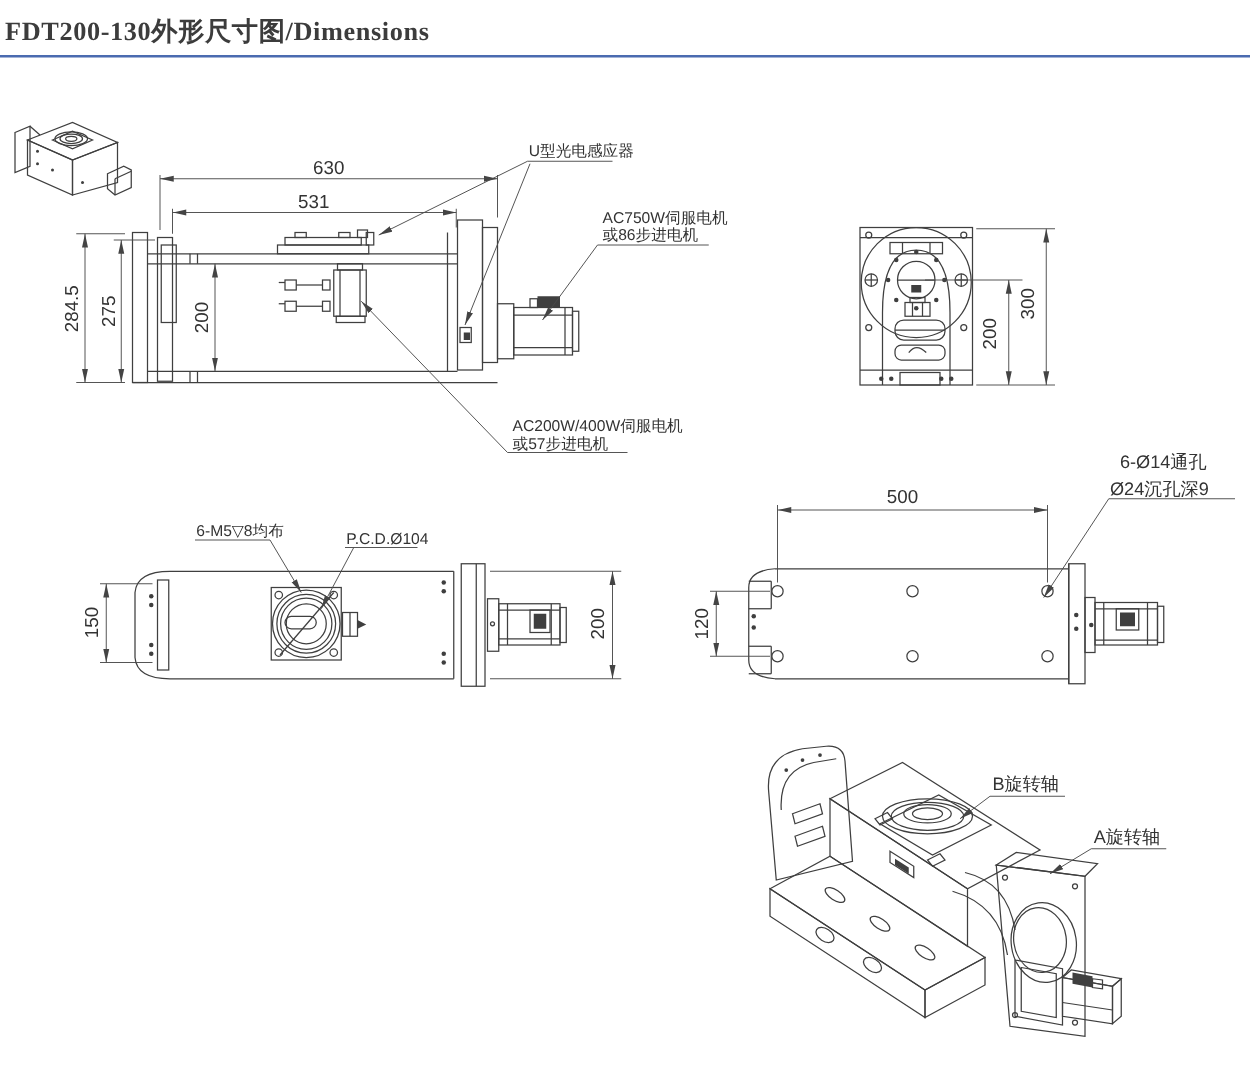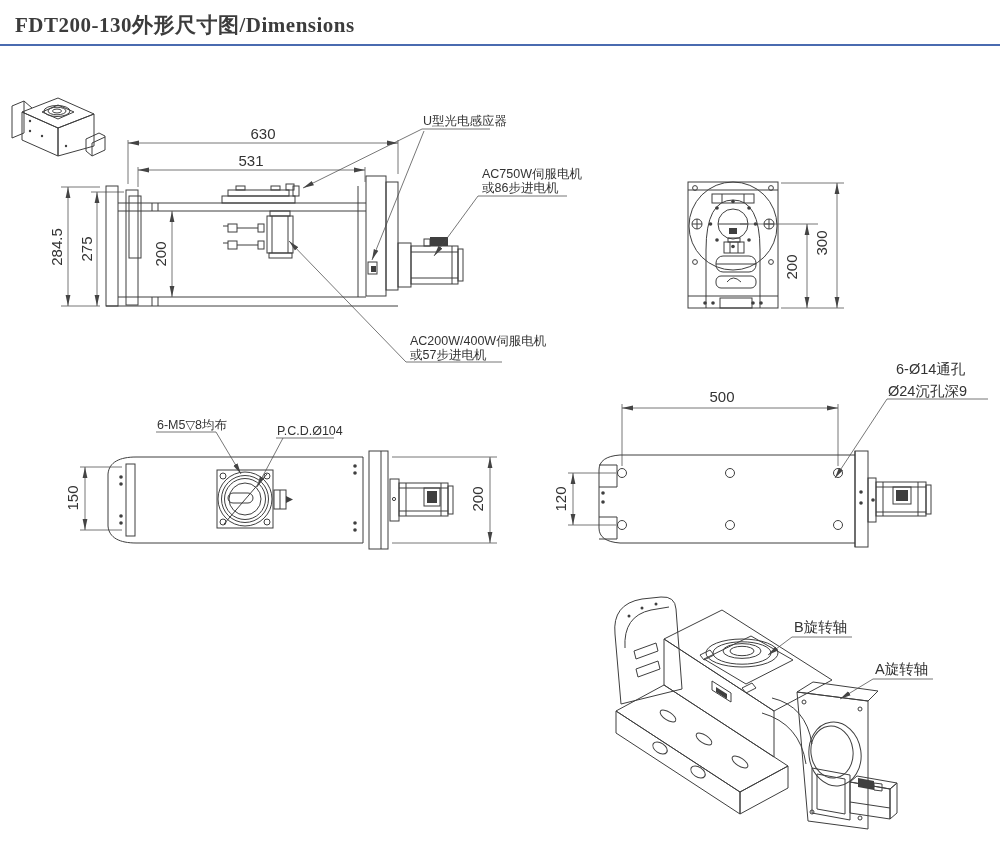--- a/index.html
+++ b/index.html
@@ -1,19 +1,19 @@
 <!DOCTYPE html>
 <html><head>
 <meta charset="utf-8">
 <style>
   html,body{margin:0;padding:0;background:#fff;}
   .page{position:relative;width:1000px;height:862px;background:#fff;overflow:hidden;
         font-family:"Liberation Sans",sans-serif;}
   header{position:absolute;top:0;left:0;width:100%;}
-  h1{margin:12px 0 0 15px;font-family:"Liberation Serif",serif;font-weight:600;
+  h1{margin:12px 0 0 4px;font-family:"Liberation Serif",serif;font-weight:600;
      font-size:21px;line-height:26px;color:#3c3c3c;letter-spacing:.5px;}
   .rule{height:2px;background:#4a6bb0;border:0;margin:6px 0 0 0;width:100%;}
   svg.sheet{position:absolute;top:0;left:0;}
   svg text{font-family:"Liberation Sans",sans-serif;fill:#333;stroke:none;}
   .dim{font-size:15px;text-anchor:middle;}
   .lbl{font-size:12.5px;text-anchor:start;}
   .lbl-lg{font-size:14.5px;text-anchor:start;}
 </style>
 </head>
 <body>

